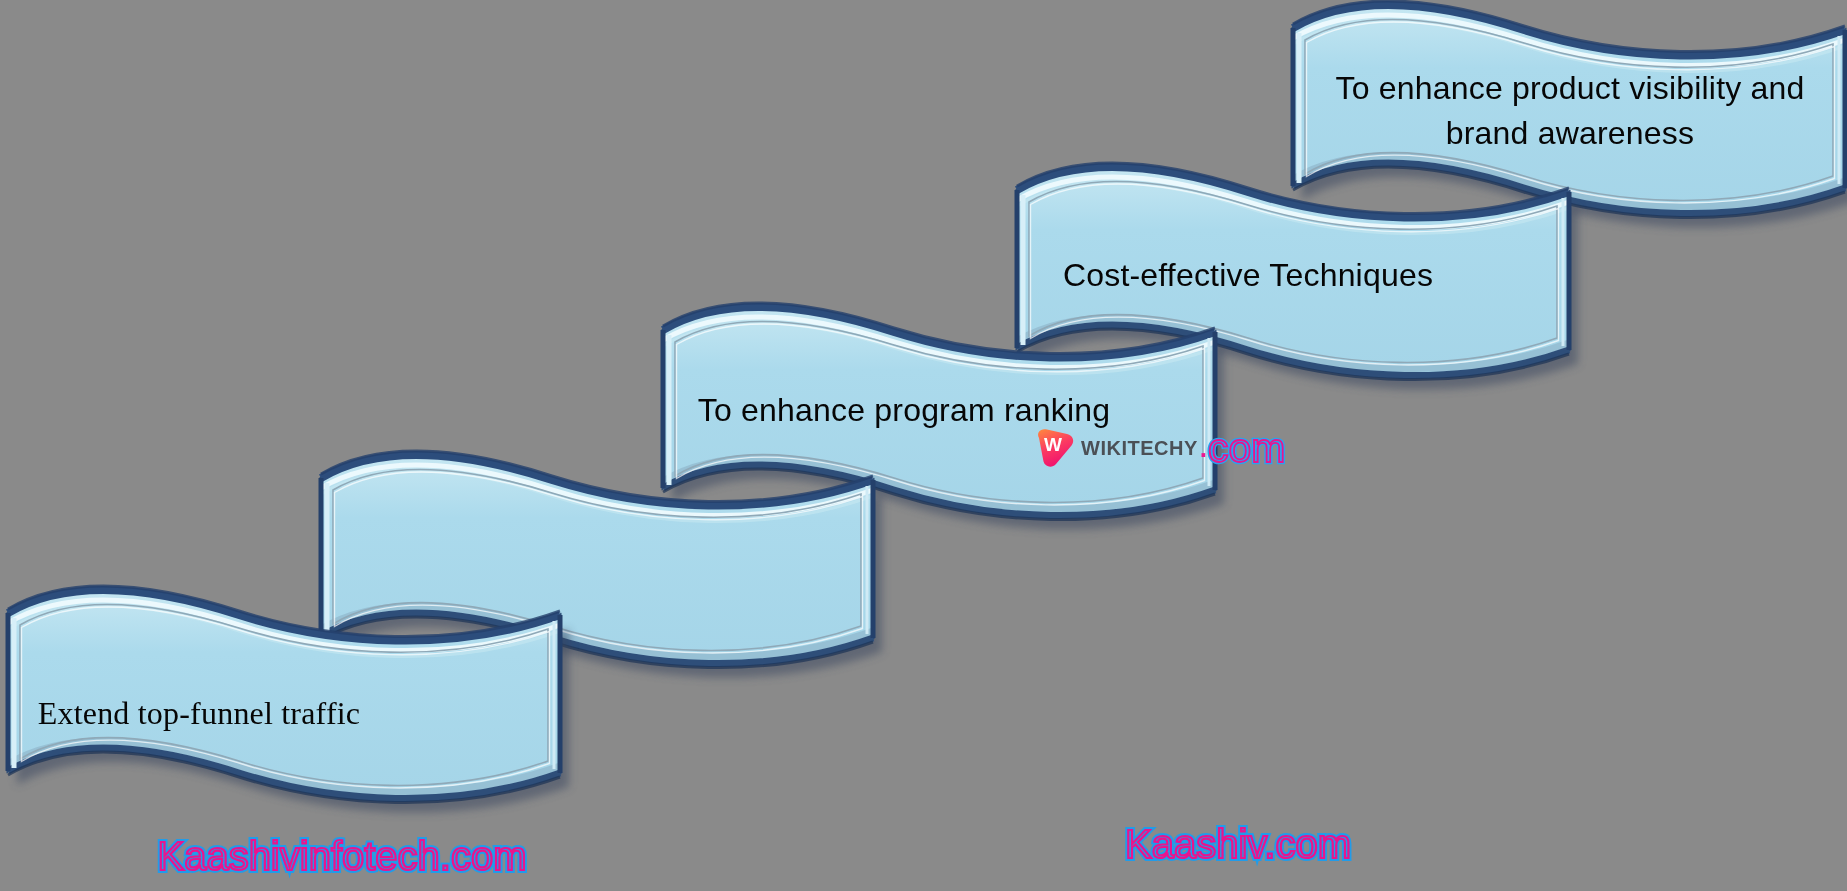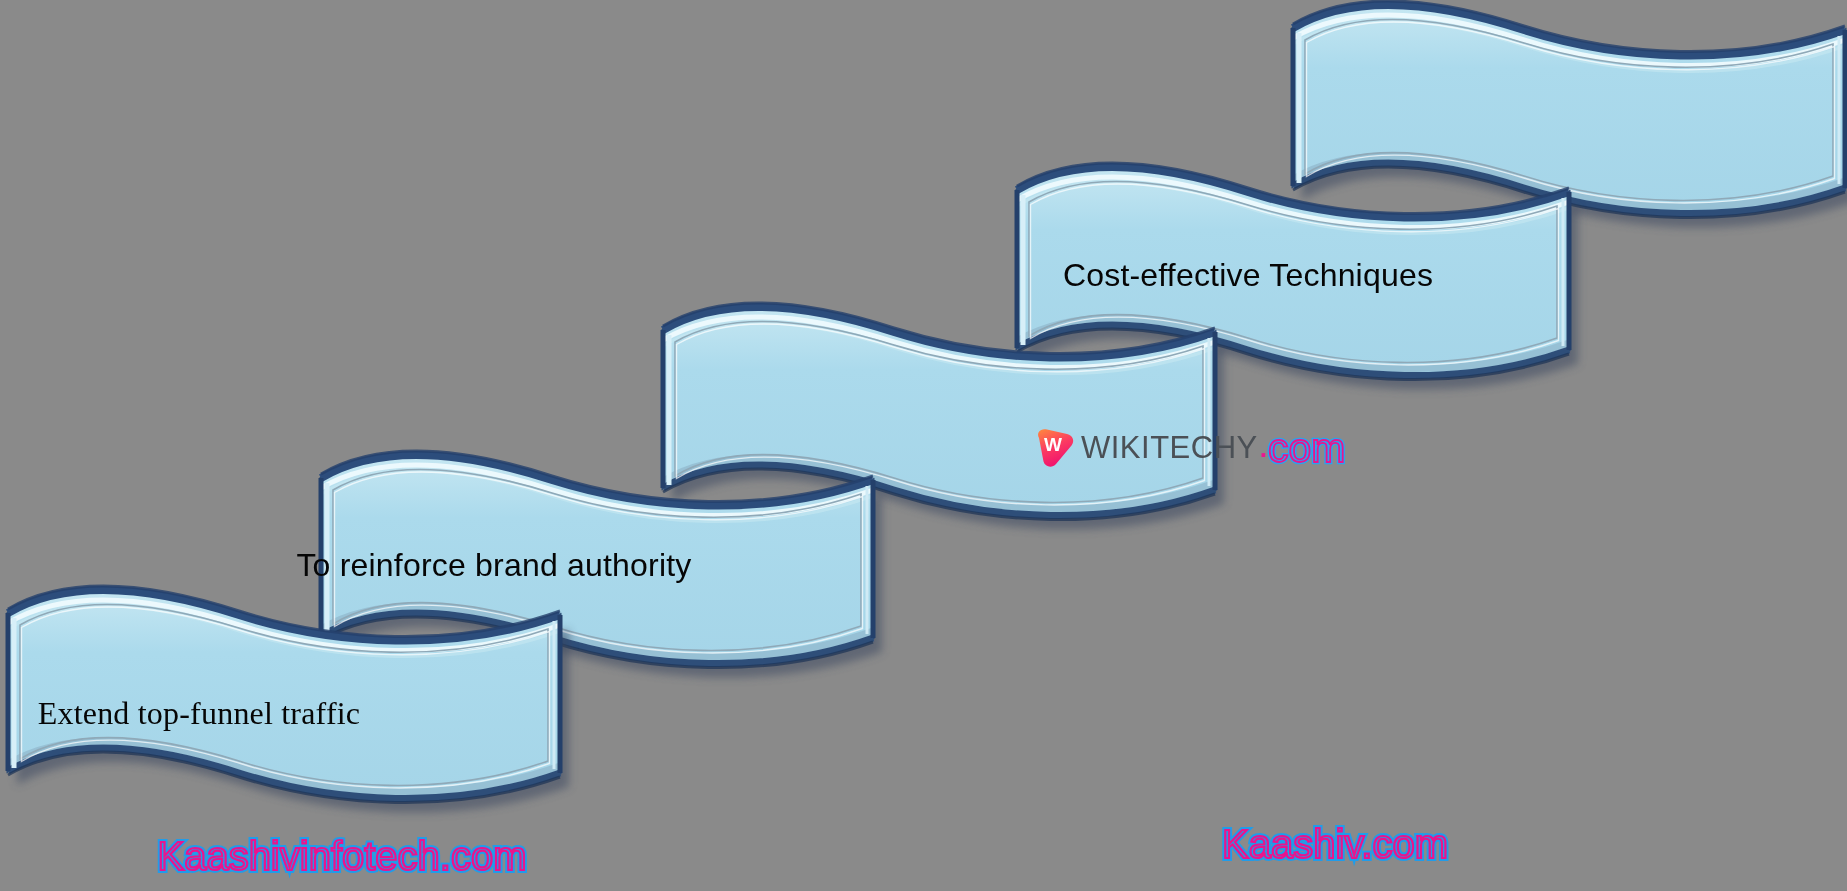--- a/index.html
+++ b/index.html
@@ -48,35 +48,35 @@
     color:transparent;
     -webkit-text-stroke:6px #219ce9;
     z-index:-1;
   }
   .footer-text{
     font-size:40px;
     line-height:44px;
     width:420px;
   }
   #footer-left{left:132px; top:834px;}
-  #footer-right{left:1028px; top:822px;text-align:right;}
+  #footer-right{left:1028px; top:822px;}
 
   
   .wm{
     position:absolute;
     left:1032px; top:424px;
     display:flex;
     align-items:center;
     z-index:60;
     height:48px;
   }
   .wm-logo{width:44px;height:44px;margin-right:5px;}
   .wm-brand{
-    font-size:31px;
-    font-weight:normal;
+    font-size:20px;
+    font-weight:bold;
     color:#4b5056;
     letter-spacing:0.5px;
   }
   .wm-dot{
     font-size:26px;
     font-weight:bold;
     color:#ed1790;
     margin:0 1px 0 2px;
   }
   .wm-tld{
@@ -144,40 +144,41 @@
   <svg class="wave" viewBox="0 0 560 258">
       <use href="#wave-shape"></use>
     </svg>
   <div class="label l1">Extend top-funnel traffic</div>
 </div>
 
 <div class="banner pos2">
   <svg class="wave" viewBox="0 0 560 258">
       <use href="#wave-shape"></use>
     </svg>
-  <div class="label l2">To reinforce brand authority</div>
 </div>
 
 <div class="banner pos3">
   <svg class="wave" viewBox="0 0 560 258">
       <use href="#wave-shape"></use>
     </svg>
+  <div class="label l3">To enhance program ranking</div>
 </div>
 
 <div class="banner pos4">
   <svg class="wave" viewBox="0 0 560 258">
       <use href="#wave-shape"></use>
     </svg>
   <div class="label l4">Cost-effective Techniques</div>
 </div>
 
 <div class="banner pos5">
   <svg class="wave" viewBox="0 0 560 258">
       <use href="#wave-shape"></use>
     </svg>
+  <div class="label l5">To enhance product visibility and brand awareness</div>
 </div>
 
 <div class="wm">
   <svg class="wm-logo" viewBox="0 0 44 44">
     <path d="M7,12 C4,6 9,2 15,3.5 L35,8 C41,9.5 43,15 39.5,19.5 L24,38 C20,42.5 13,41 11.5,35.5 Z" fill="url(#logoGrad)"></path>
     <text x="21" y="25" text-anchor="middle" font-size="19" font-weight="bold" fill="#ffffff" font-family="Liberation Sans, sans-serif">W</text>
   </svg>
   <span class="wm-brand">WIKITECHY</span>
   <span class="wm-dot">.</span>
   <span class="wm-tld" data-text="com">com</span>

